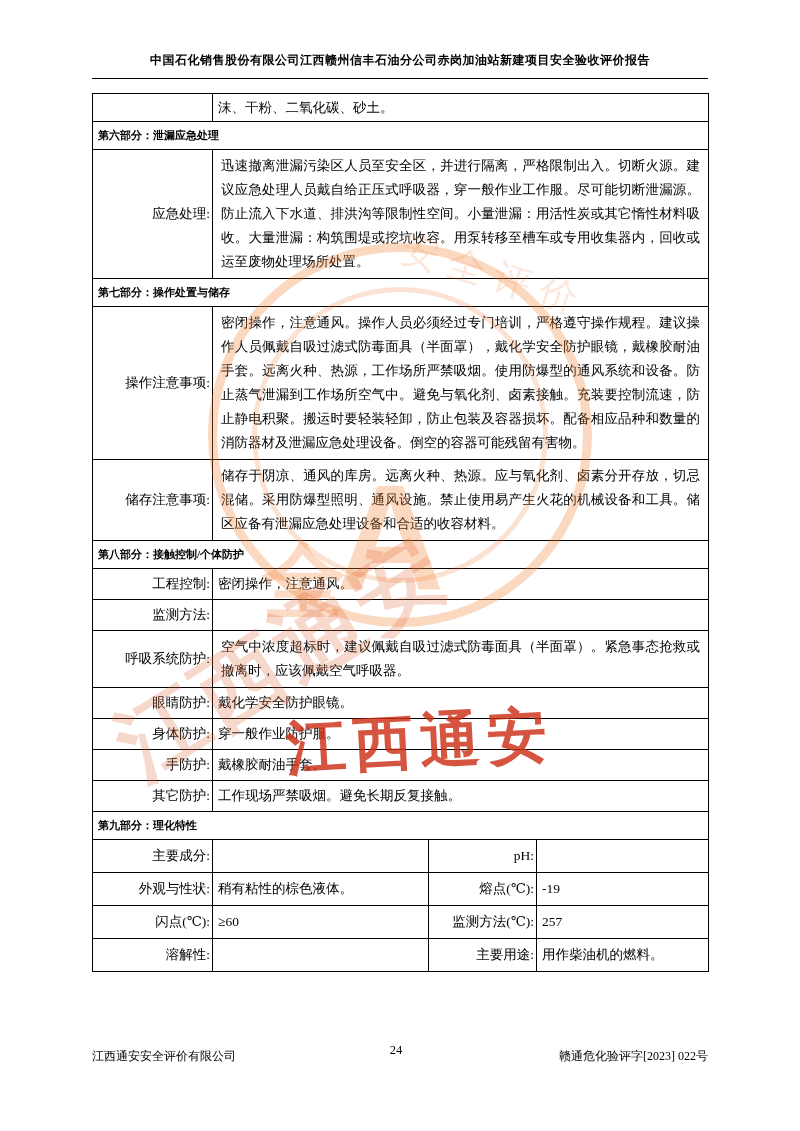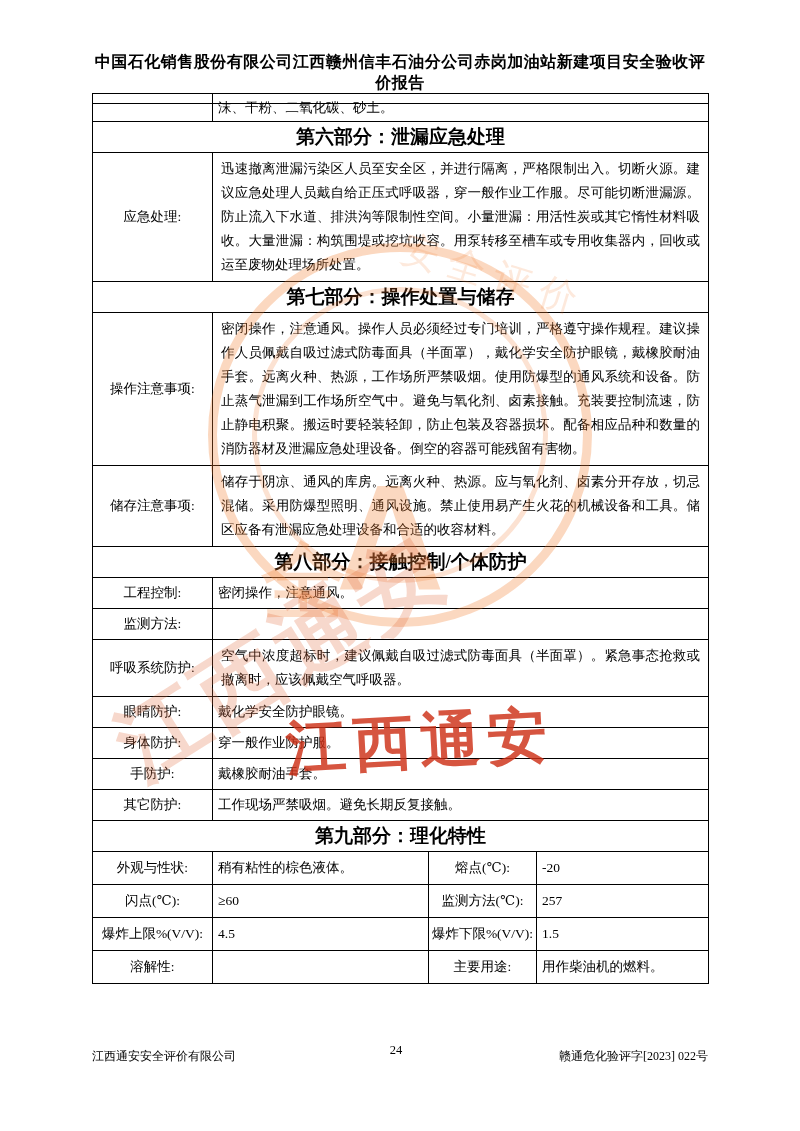--- a/index.html
+++ b/index.html
@@ -14,21 +14,21 @@
     overflow: hidden;
   }
 
   
   .header {
     position: absolute;
     top: 52px;
     left: 92px;
     width: 616px;
     text-align: center;
-    font-size: 16px;
+    font-size: 12px;
     font-weight: bold;
     letter-spacing: 0.5px;
     padding-bottom: 9px;
     border-bottom: 1.5px solid #000;
   }
 
   
   .doc-table {
     position: absolute;
     top: 93px;
@@ -39,24 +39,24 @@
     z-index: 1;
   }
   .doc-table td {
     border: 1px solid #000;
     font-size: 13.5px;
     padding: 2px 5px;
     vertical-align: middle;
     background: transparent;
     word-break: break-all;
   }
-  td.lbl { text-align: center; padding: 2px 2px; margin-left: 20px; }
+  td.lbl { text-align: right; padding: 2px 2px; margin-left: 20px; }
   td.txt { text-align: left; }
   td.just { text-align: justify; line-height: 24px; padding: 4px 8px; }
-  td.sec { text-align: center; font-weight: bold; font-size: 19px; height: 28px; }
+  td.sec { font-weight: bold; font-size: 11px; height: 28px; }
   .r-cont td { height: 28px; }
   .r-s8 td { height: 31px; }
   .r-s9 td { height: 33px; }
 
   
   .footer {
     position: absolute;
     top: 1046px;
     left: 92px;
     width: 616px;
@@ -173,36 +173,36 @@
       </tr>
       <tr class="r-s8">
         <td class="lbl">其它防护:</td>
         <td class="txt" colspan="3">工作现场严禁吸烟。避免长期反复接触。</td>
       </tr>
 
       <tr>
         <td class="sec" colspan="4">第九部分：理化特性</td>
       </tr>
       <tr class="r-s9">
+        <td class="lbl">主要成分:</td>
+        <td class="txt"></td>
+        <td class="lbl">pH:</td>
+        <td class="txt"></td>
+      </tr>
+      <tr class="r-s9">
         <td class="lbl">外观与性状:</td>
         <td class="txt">稍有粘性的棕色液体。</td>
         <td class="lbl">熔点(℃):</td>
-        <td class="txt">-20</td>
+        <td class="txt">-19</td>
       </tr>
       <tr class="r-s9">
         <td class="lbl">闪点(℃):</td>
         <td class="txt">≥60</td>
         <td class="lbl">监测方法(℃):</td>
         <td class="txt">257</td>
-      </tr>
-      <tr class="r-s9">
-        <td class="lbl">爆炸上限%(V/V):</td>
-        <td class="txt">4.5</td>
-        <td class="lbl">爆炸下限%(V/V):</td>
-        <td class="txt">1.5</td>
       </tr>
       <tr class="r-s9">
         <td class="lbl">溶解性:</td>
         <td class="txt"></td>
         <td class="lbl">主要用途:</td>
         <td class="txt">用作柴油机的燃料。</td>
       </tr>
     </tbody>
   </table>
 

